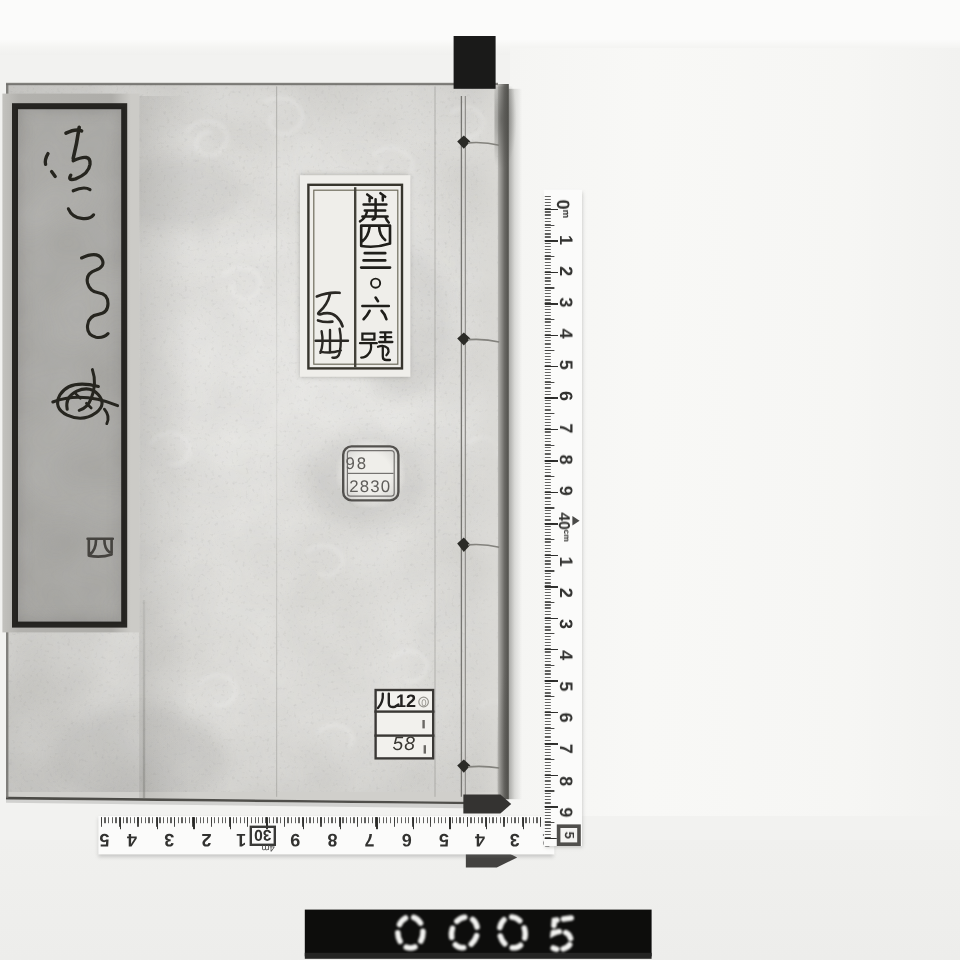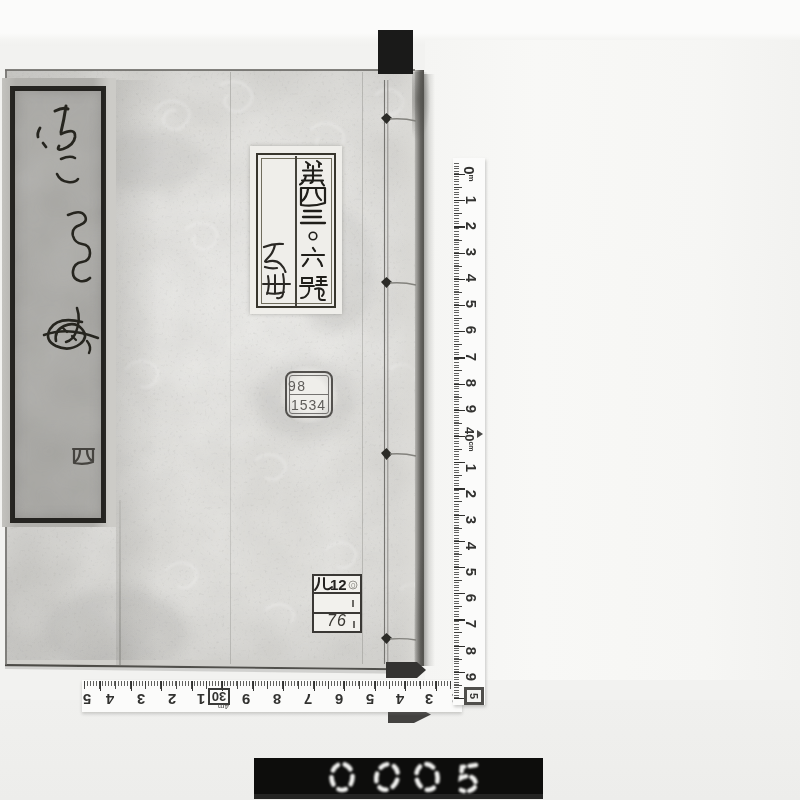--- a/index.html
+++ b/index.html
@@ -176,34 +176,34 @@
 <path d="M12,123 q2,10 -1,18 M19,122 v19 M11,140 q8,2 17,-1 M27,121 q2,10 0,20 q-1,5 -6,4 M7,131 h27" stroke-width="2"></path>
 </g>
 </svg>
 
 <div class="abs" style="left:280px;top:366px;width:58px;height:57px;background:radial-gradient(ellipse 30px 30px at 50% 50%,#efeeea 55%,rgba(239,238,234,0))"></div>
 
 <div class="abs" style="left:285px;top:371px;width:48px;height:47px;border:2.5px solid #53514e;border-radius:8px;box-sizing:border-box;filter:blur(0.3px)"></div>
 <div class="abs" style="left:289px;top:375px;width:40px;height:39px;border:1px solid #747270;border-radius:3px;box-sizing:border-box"></div>
 <div class="abs" style="left:290px;top:394px;width:38px;height:1px;background:#747270"></div>
 <div class="abs" style="left:288px;top:378px;width:30px;height:15px;font-size:14px;color:#5f5d5a;letter-spacing:1.5px;filter:blur(0.4px)">98</div>
-<div class="abs" style="left:291px;top:397px;width:38px;height:15px;font-size:14px;color:#5f5d5a;letter-spacing:1px;filter:blur(0.4px)">1534</div>
+<div class="abs" style="left:291px;top:397px;width:38px;height:15px;font-size:14px;color:#5f5d5a;letter-spacing:1px;filter:blur(0.4px)">2830</div>
 
 <div class="abs" style="left:312px;top:574px;width:50px;height:59px;background:#f2f1ed;border:2px solid #3a3835;box-sizing:border-box"></div>
 <div class="abs" style="left:312px;top:592px;width:50px;height:2px;background:#3a3835"></div>
 <div class="abs" style="left:312px;top:612px;width:50px;height:2px;background:#3a3835"></div>
 
 <svg class="abs" style="left:313px;top:576px;filter:blur(0.3px)" width="48" height="16" viewBox="0 0 48 16">
 <path d="M6,2 q0.5,7 -4,12 M11,2 v8 q0,4 5,3 l3,-2" fill="none" stroke="#242220" stroke-width="2" stroke-linecap="round"></path>
 <text x="17" y="13.5" font-family="Liberation Sans" font-size="15" font-weight="bold" fill="#242220">12</text>
 <circle cx="40" cy="9" r="4" fill="none" stroke="#97958f" stroke-width="1"></circle>
 <text x="38" y="12" font-family="Liberation Sans" font-size="8" fill="#97958f">0</text>
 </svg>
 
-<div class="abs" style="left:327px;top:612px;width:30px;height:17px;font-size:16px;color:#3a3833;font-style:italic;letter-spacing:1px;filter:blur(0.3px)">76</div>
+<div class="abs" style="left:327px;top:612px;width:30px;height:17px;font-size:16px;color:#3a3833;font-style:italic;letter-spacing:1px;filter:blur(0.3px)">58</div>
 <div class="abs" style="left:352px;top:600px;width:1.5px;height:7px;background:#6a6864"></div>
 <div class="abs" style="left:353px;top:621px;width:1.5px;height:7px;background:#6a6864"></div>
 
 <div class="abs" style="left:378px;top:30px;width:35px;height:44px;background:#1a1a19"></div>
 
 <svg class="abs" style="left:386px;top:660px" width="42" height="20">
 <path d="M0,2 L31,2 L40,10 L31,18 L0,18 z" fill="#343331"></path>
 </svg>
 
 <svg class="abs" style="left:388px;top:705px" width="45" height="19">

